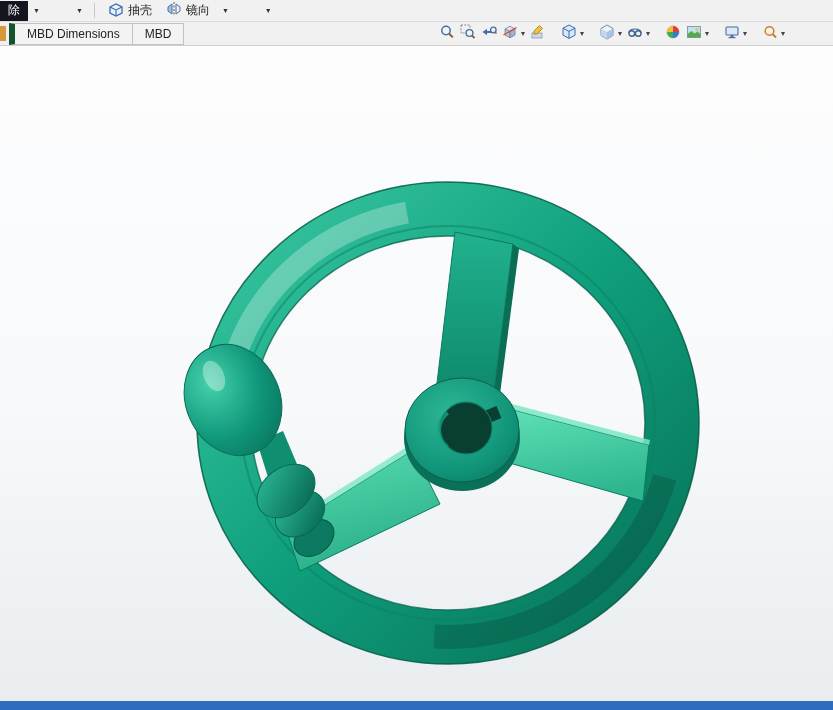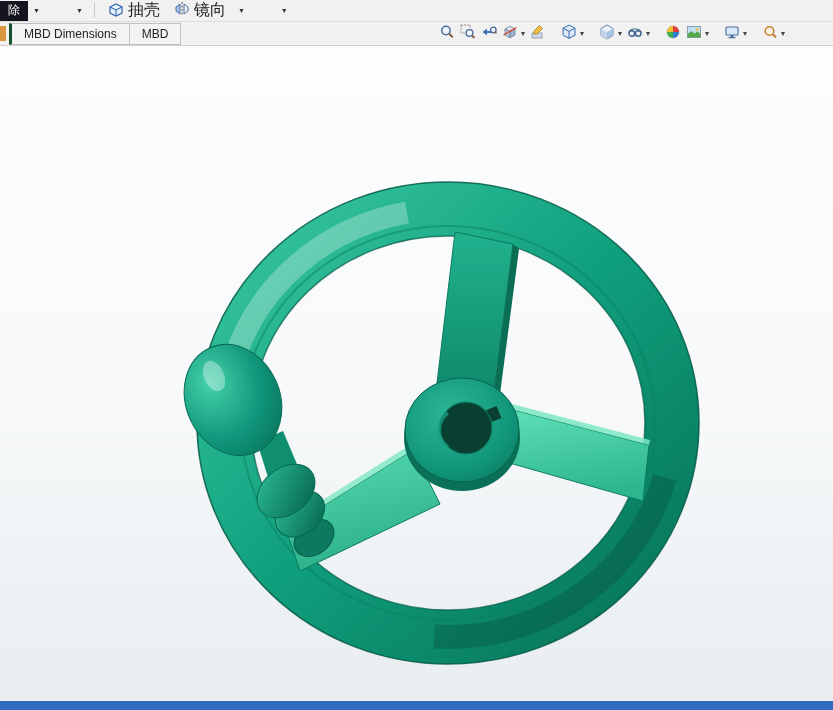--- a/index.html
+++ b/index.html
@@ -6,32 +6,32 @@
   html,body { width: 833px; height: 710px; overflow: hidden;
     font-family: "Liberation Sans", sans-serif; background: #f1f1f1; }
 
   
   .toolbar-row { height: 22px; display: flex; align-items: center;
     background: #f1f1f1; border-bottom: 1px solid #dddddd; }
   .delete-btn { background: #15151f; color: #fff; font-size: 12px;
     height: 20px; padding: 0 8px; display: flex; align-items: center; cursor: default; }
   .caret { font-size: 7px; color: #333; padding: 0 5px; }
   .vdiv { width: 1px; height: 15px; background: #c9c9c9; margin: 0 6px; }
-  .tool-btn { display: flex; align-items: center; gap: 4px; font-size: 16px;
+  .tool-btn { display: flex; align-items: center; gap: 4px; font-size: 12px;
     color: #222; padding: 0 7px; height: 20px; } .sp26 { width: 26px; }
 
   
   .tab-row { height: 24px; display: flex; align-items: flex-end;
     background: #f1f1f1; border-bottom: 1px solid #cfcfcf; }
   .tab-sliver { width: 6px; height: 15px; background: #d9983f;
     align-self: center; margin-right: 3px; }
   .tab { height: 22px; line-height: 20px; padding: 0 12px; font-size: 12px;
     color: #222; background: #f3f3f3; border: 1px solid #c2c2c2;
     border-left: none; white-space: nowrap; }
-  .tab.first { border-left: 3px solid #14532d; }
+  .tab.first { border-left: 6px solid #14532d; }
   .hud { display: flex; align-items: center; margin-left: auto;
     margin-right: 46px; gap: 1px; height: 100%; }
   .hud-btn { display: flex; align-items: center; padding: 1px 2px; }
   .hud-caret { font-size: 8px; color: #444; margin-right: 2px; }
   .hud-gap { width: 9px; }
 
   
   .viewport { position: relative; height: 655px; overflow: hidden;
     background: linear-gradient(180deg, #fdfdfe 0%, #f7f9fa 55%, #e9edf0 100%); }
 

